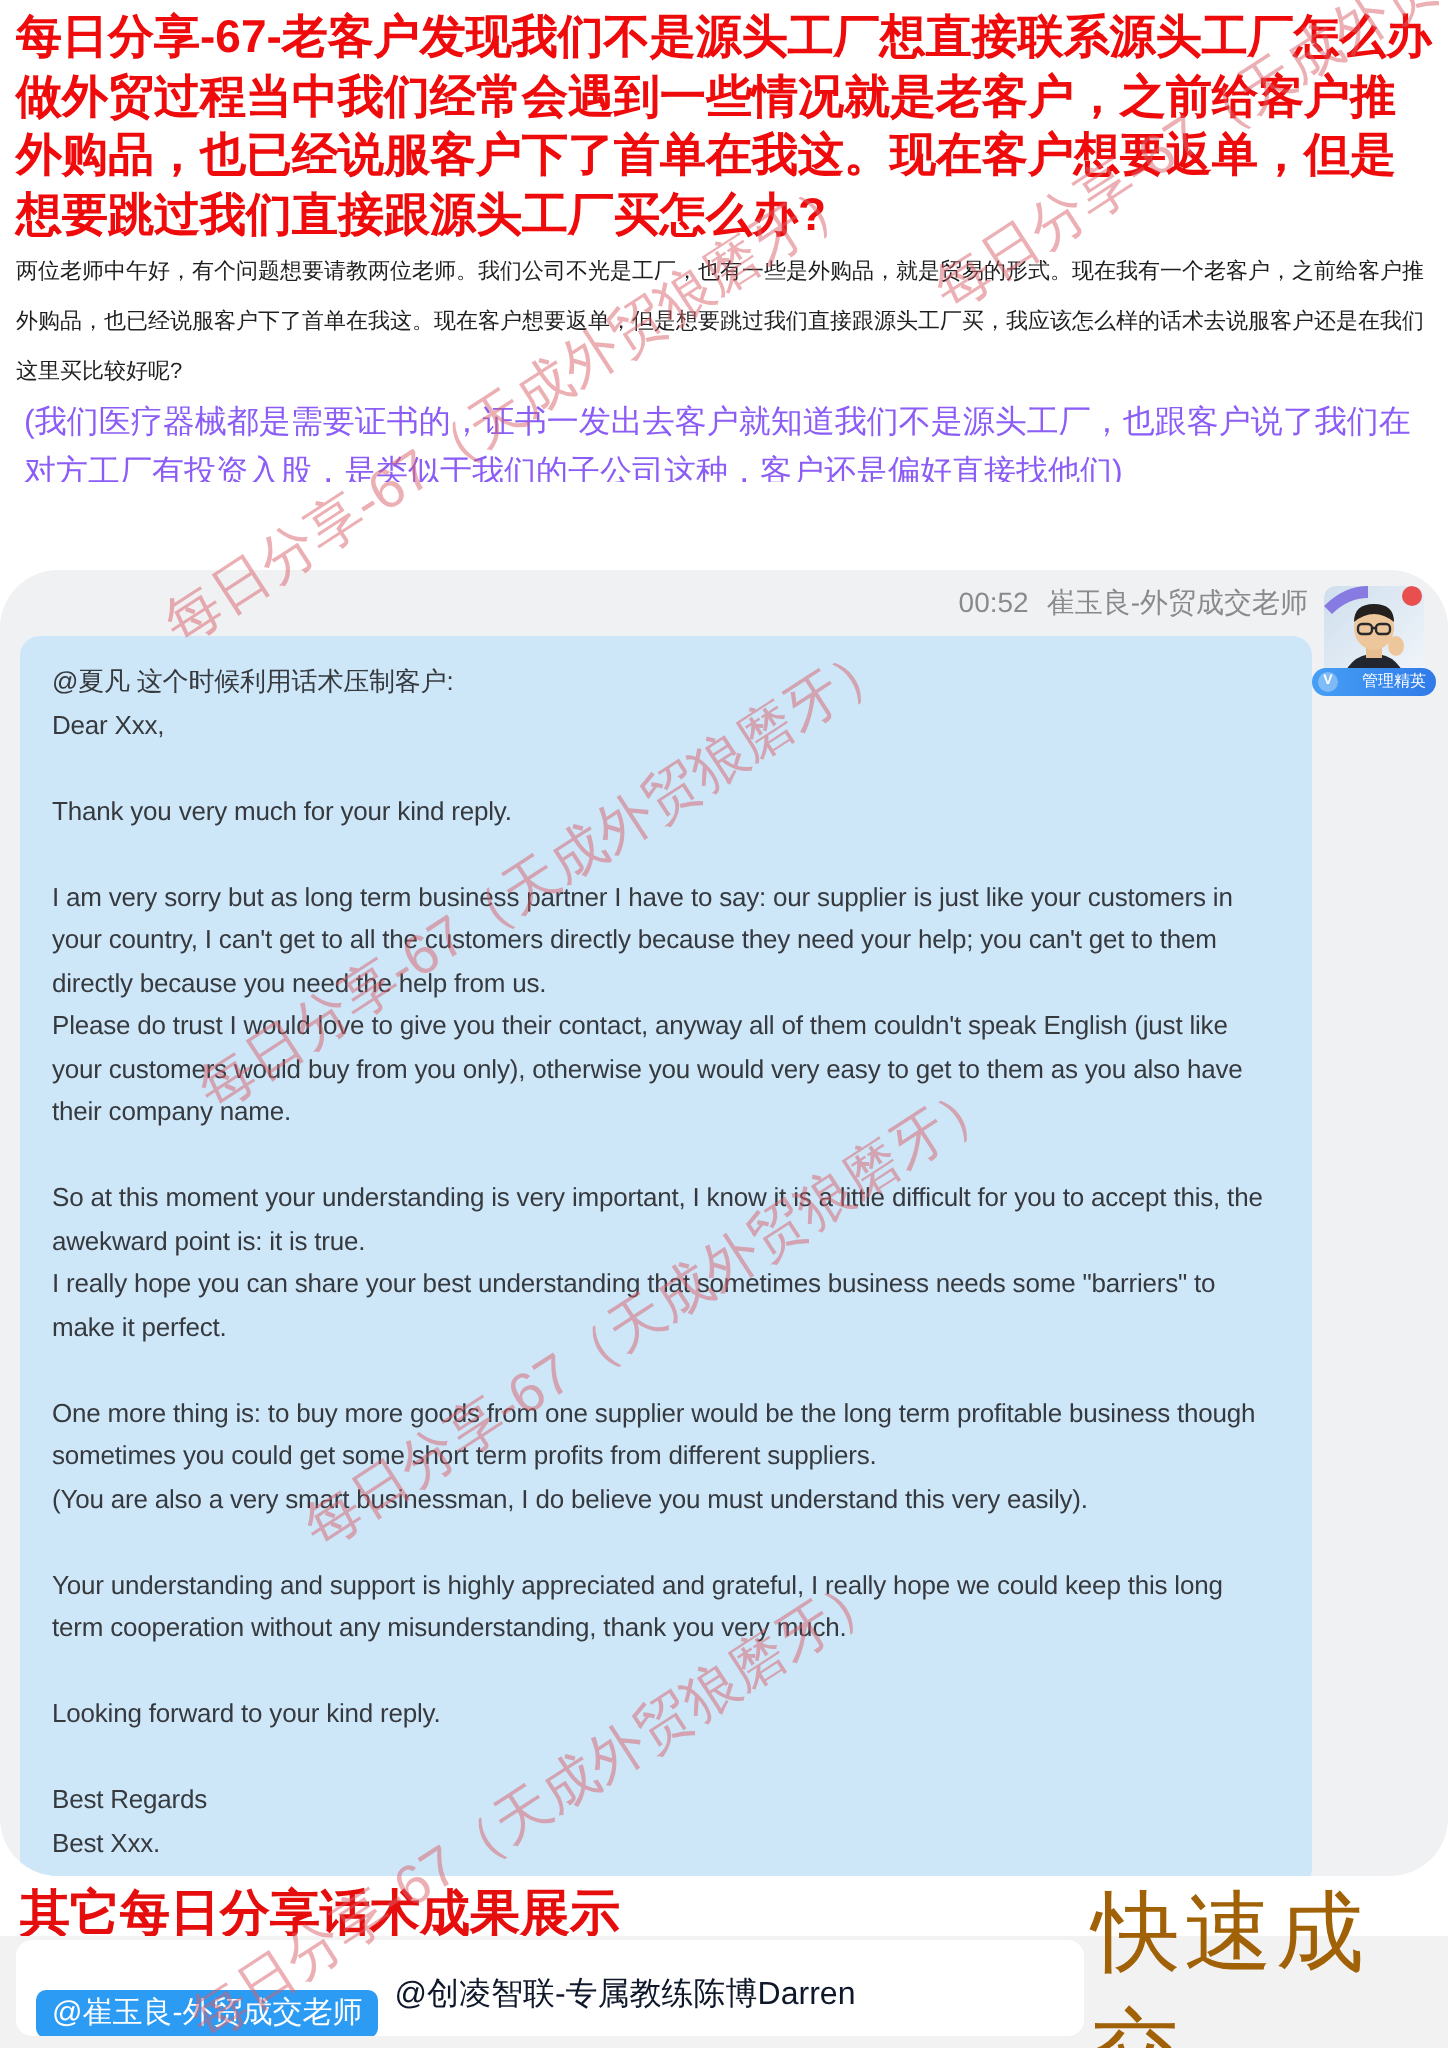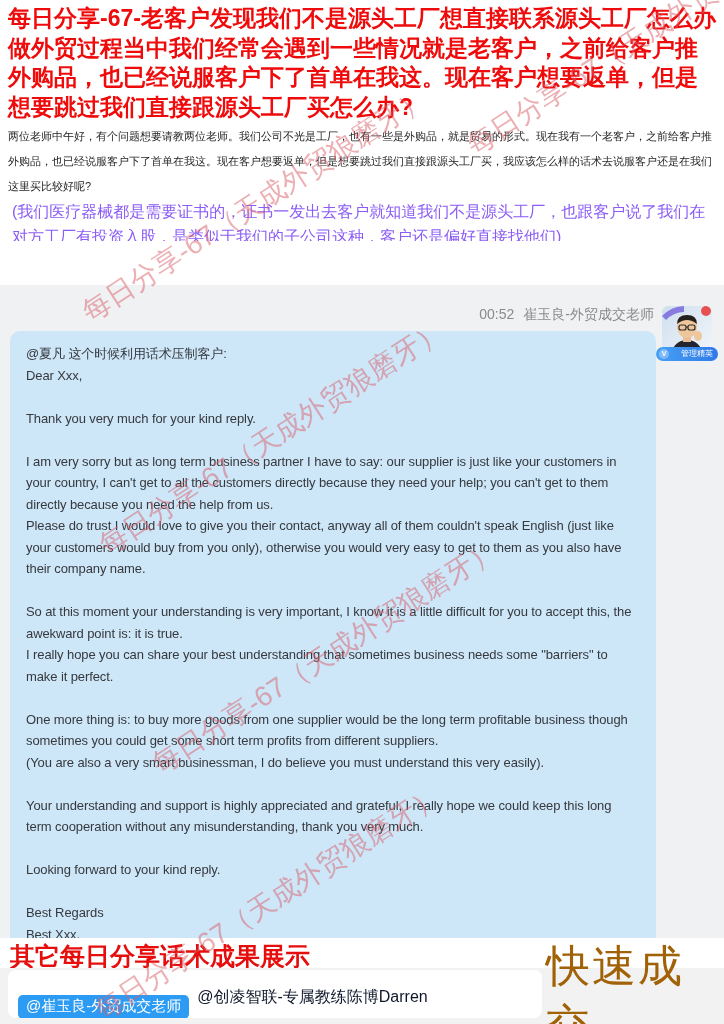--- a/index.html
+++ b/index.html
@@ -10,21 +10,21 @@
   .top{position:absolute;top:0;left:0;right:0;height:241px;overflow:hidden;}
   .title{color:#ef0b0b;font-weight:bold;font-size:23px;line-height:29.5px;margin:4px 8px 2px;}
   .qtext{color:#1f1f1f;font-size:11px;line-height:25px;margin:1px 8px 0;}
   .note{color:#8b5cf6;font-size:16px;line-height:25px;margin:0 12px 2px;}
   .mentions{margin:5px 8px 0;display:flex;align-items:center;gap:10px;}
   .badge{background:#2b9bf4;color:#fff;border-radius:7px;padding:2px 10px 4px;font-size:17px;white-space:nowrap;cursor:pointer;margin-top:20px;}
   .mlink{color:#0f172a;font-size:18px;white-space:nowrap;cursor:pointer;}
 
   
   .chat{position:absolute;top:285px;left:0;right:0;height:653px;background:#f0f1f3;
-        display:flex;gap:6px;padding:19px 8px 0 10px;box-sizing:border-box;overflow:hidden;}
+        display:flex;gap:6px;padding:6px 8px 0 10px;box-sizing:border-box;overflow:hidden;border-radius:29px;}
   .chat-main{flex:1;min-width:0;}
   .meta{text-align:right;font-size:14px;color:#8a8a8a;margin:2px 2px 7px;}
   .meta .time{margin-right:9px;}
   .bubble{background:#cde6f8;border-radius:10px;padding:12px 16px;color:#36393d;
           font-size:13px;line-height:21.5px;letter-spacing:-0.1px;}
   .bl{min-height:21.5px;word-wrap:break-word;}
   .chat-right{width:54px;padding-top:2px;flex:none;}
   .avatar{width:50px;height:50px;border-radius:6px;position:relative;cursor:pointer;}
   .avatar svg{display:block;border-radius:6px;}
   .av-badge{position:absolute;left:50%;transform:translateX(-50%);bottom:-5px;

